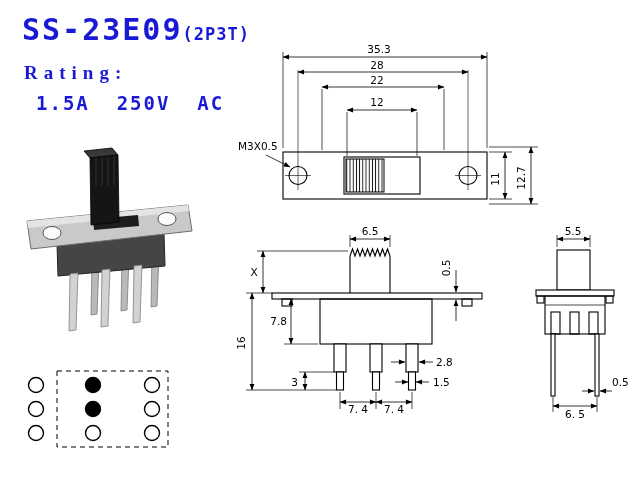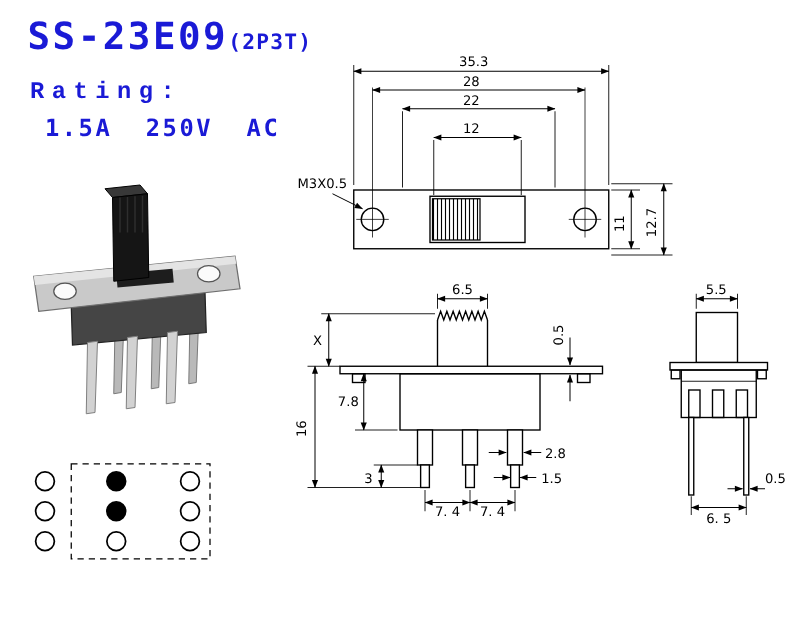--- a/index.html
+++ b/index.html
@@ -3,21 +3,21 @@
 <meta charset="utf-8">
 <style>
   html,body{margin:0;padding:0;background:#fff;}
   .page{position:relative;width:640px;height:460px;background:#ffffff;overflow:hidden;
         font-family:"DejaVu Sans",sans-serif;}
   .hdr-title{position:absolute;left:22px;top:12px;color:#1a1ad6;
              font-family:"DejaVu Sans Mono",monospace;font-weight:bold;
              font-size:30px;letter-spacing:2px;white-space:nowrap;}
   .hdr-title .variant{font-size:17px;letter-spacing:1px;}
   .rating-label{position:absolute;left:24px;top:62px;color:#1a1ad6;
-                font-family:Liberation Mono, monospace;font-weight:bold;
+                font-family:Liberation Serif, serif;font-weight:bold;
                 font-size:19px;letter-spacing:6px;}
   .rating-value{position:absolute;left:24px;top:92px;color:#1a1ad6;
                 font-family:"DejaVu Sans Mono",monospace;font-weight:bold;
                 font-size:19px;letter-spacing:2px;white-space:pre;margin-left:12px;}
   svg{position:absolute;left:0;top:0;}
   .o{fill:#ffffff;stroke:#000;stroke-width:1.1;}
   .on{fill:none;stroke:#000;stroke-width:1.1;}
   .d{stroke:#000;stroke-width:0.8;fill:none;}
   .e{stroke:#000;stroke-width:0.7;}
   .c{stroke:#000;stroke-width:0.6;}

